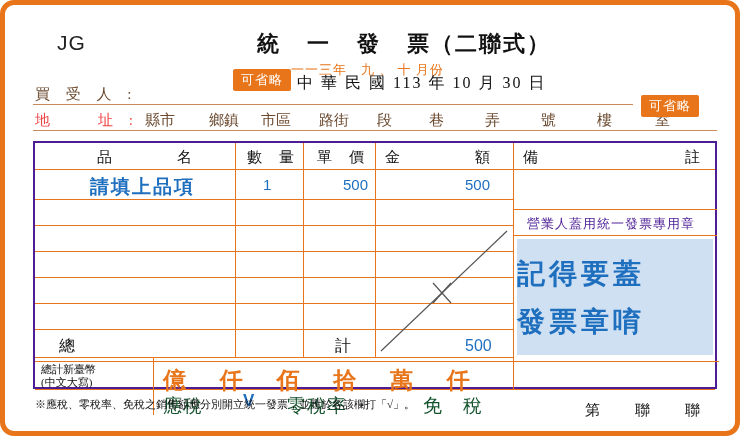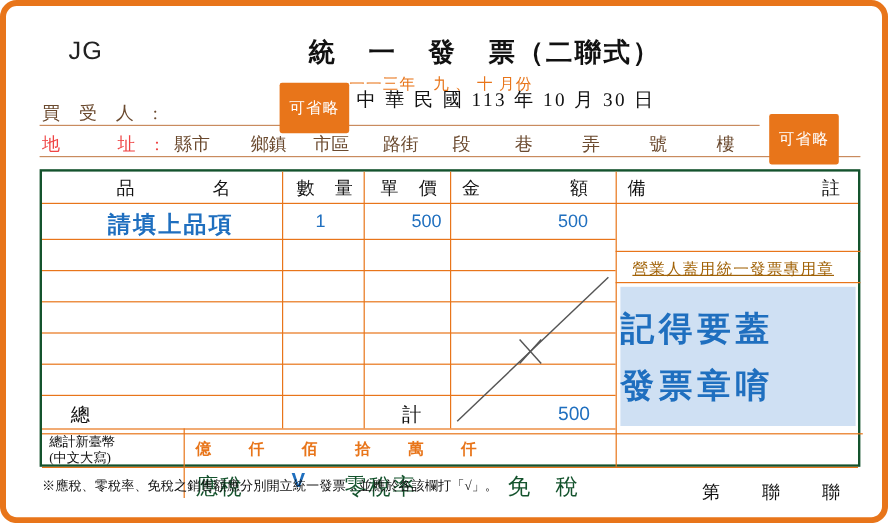--- a/index.html
+++ b/index.html
@@ -60,33 +60,33 @@
     left:140px;top:106px;
     font-size:15px;color:#6b4a2f;
     letter-spacing:0px;
   }
   .addr2 span{display:inline-block;}
   .rule1{left:28px;top:99px;width:600px;height:1px;background:#c98b5e;}
   .rule2{left:28px;top:125px;width:684px;height:1px;background:#c98b5e;}
 
   .omit{
     font-size:13px;color:#fff;background:#e8751a;
-    padding:12px 8px;border-radius:2px;
+    padding:2px 8px;border-radius:2px;
     font-family:"Liberation Sans", sans-serif;
     letter-spacing:1px;
   }
   .omit1{left:228px;top:64px;}
   .omit2{left:636px;top:90px;}
 
   
   #tbl{
     position:absolute;
     left:28px;top:136px;
     width:684px;height:248px;
-    border:2px solid #14532d;
+    border:2px solid #4c1d95;
     box-sizing:border-box;
   }
   #tbl .h{position:absolute;left:0;right:0;height:1px;background:#e8751a;}
   #tbl .hp{position:absolute;height:1px;background:#e8751a;}
   #tbl .vp{position:absolute;width:1px;background:#e8751a;}
 
   .th{
     position:absolute;
     font-size:15px;color:#111;
     letter-spacing:1px;
@@ -102,42 +102,41 @@
     font-weight:bold;
     letter-spacing:2px;
   }
   .diag{
     position:absolute;
     overflow:visible;
   }
 
   .stamp-label{
     position:absolute;
-    font-size:13px;color:#a16207;
-    letter-spacing:1px;
-    text-decoration:underline;
+    font-size:13px;color:#4c1d95;
+    letter-spacing:1px;
   }
   .stamp-box{
     position:absolute;
     background:#cfe0f3;
   }
   .stamp-text{
     position:absolute;
     color:#1f6fbf;
     font-size:28px;
     font-weight:bold;
     letter-spacing:4px;
     text-align:left;
   }
 
   .total-label{position:absolute;font-size:16px;color:#111;letter-spacing:2px;}
   .total-val{position:absolute;font-size:16px;color:#1f6fbf;font-family:"Liberation Sans", sans-serif;}
 
   .cn-small{position:absolute;font-size:11px;color:#111;line-height:13px;letter-spacing:0px;}
-  .cn-units{position:absolute;font-size:13px;color:#e8751a;letter-spacing:14px;font-weight:bold;}
+  .cn-units{position:absolute;font-size:23px;color:#e8751a;letter-spacing:14px;font-weight:bold;}
   .cn-amount{position:absolute;font-size:17px;color:#e8751a;letter-spacing:2px;font-weight:bold;}
 
   .tax-label{position:absolute;font-size:15px;color:#111;letter-spacing:4px;}
   .tax-opt{position:absolute;font-size:19px;color:#14532d;letter-spacing:1px;}
   .tax-check{position:absolute;font-size:17px;color:#1f6fbf;font-family:"Liberation Sans", sans-serif;font-weight:bold;}
 
   .footnote{
     position:absolute;left:30px;top:392px;
     font-size:11px;color:#111;letter-spacing:0px;
   }

